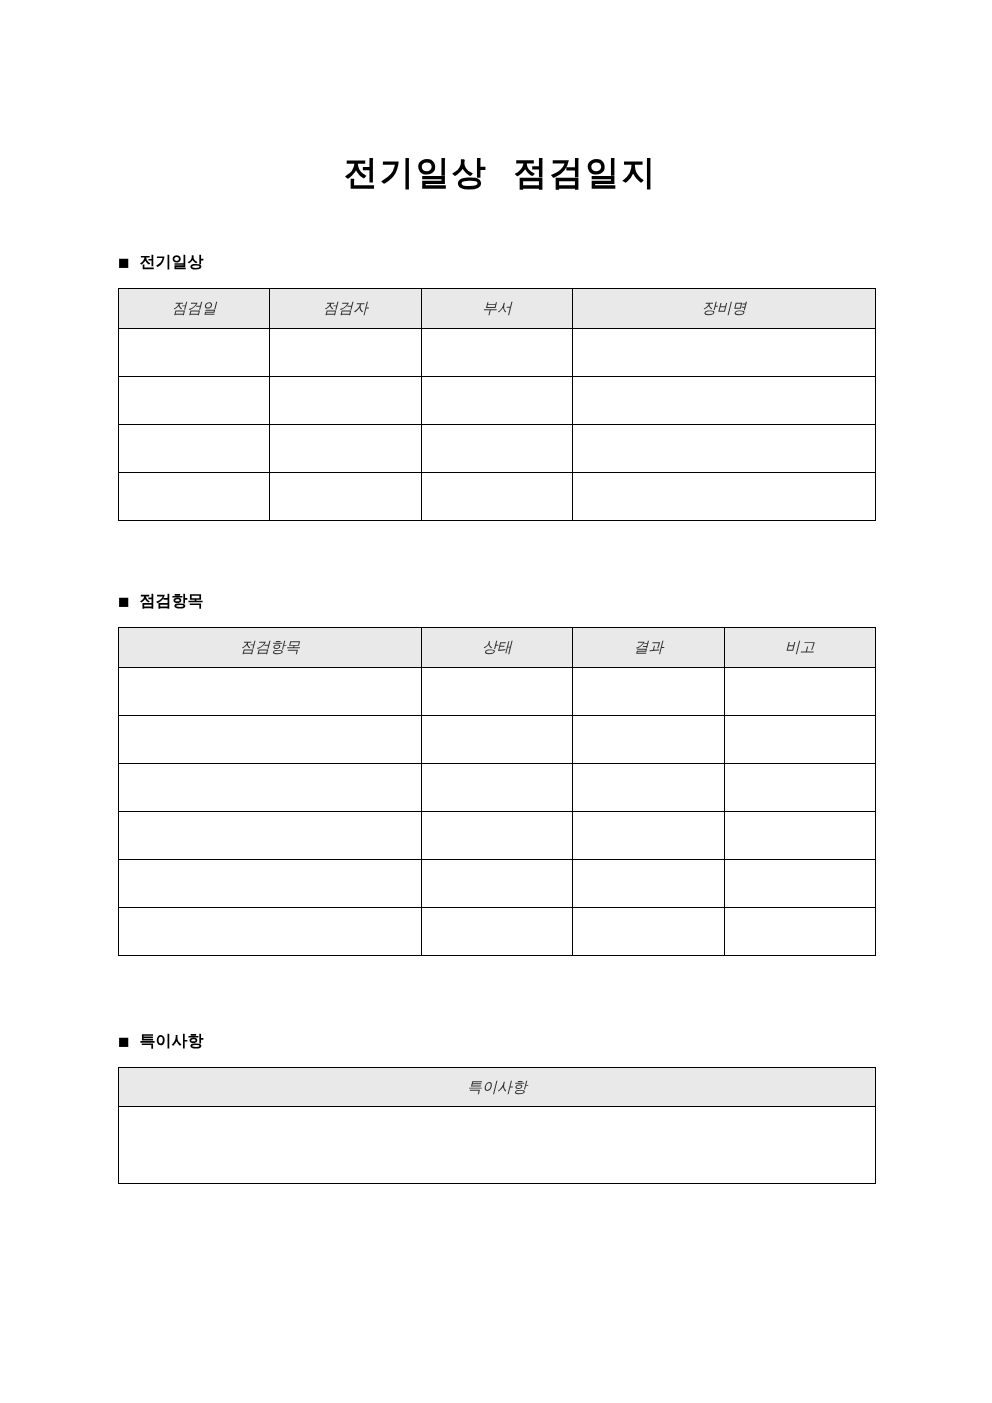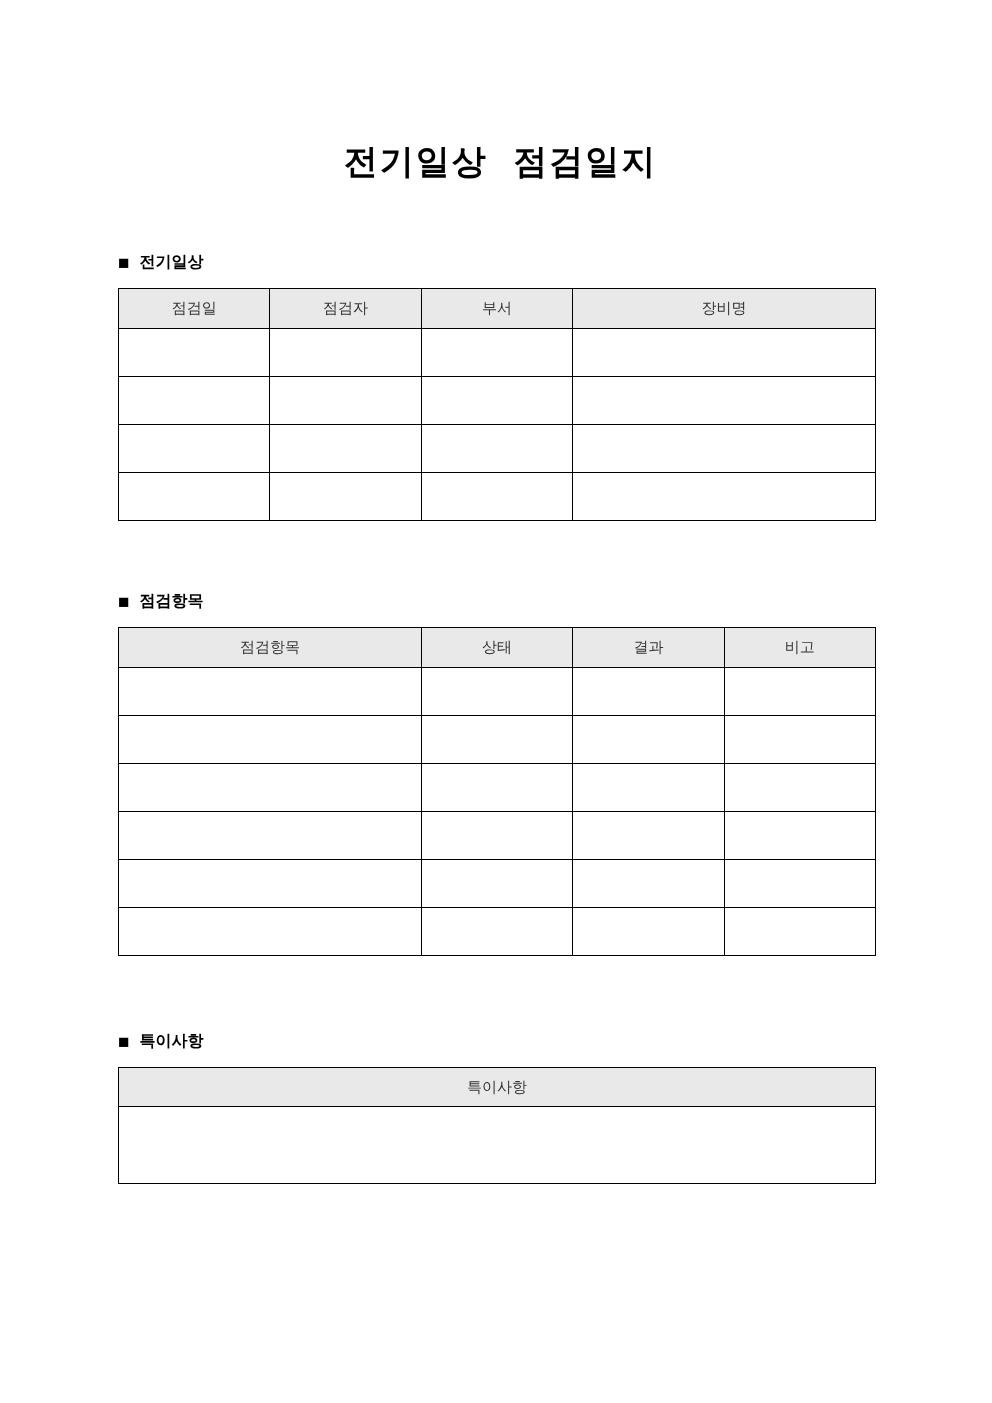--- a/index.html
+++ b/index.html
@@ -10,21 +10,21 @@
     color:#000000;
   }
   .page {
     position:relative;
     width:992px; height:1403px;
     background:#ffffff;
     overflow:hidden;
   }
   .doc-title {
     position:absolute;
-    top:139px; left:0;
+    top:150px; left:0;
     width:100%;
     text-align:center;
     font-size:34px;
     font-weight:bold;
     letter-spacing:2px;
     word-spacing:14px;
     color:#000000;
     padding-left:9px;
   }
   .section { position:absolute; left:118px; width:758px; }
@@ -48,20 +48,21 @@
   table {
     width:758px;
     border-collapse:collapse;
     table-layout:fixed;
   }
   th, td {
     border:1px solid #000000;
     text-align:center;
     vertical-align:middle;
     padding:0 6px;
+    font-style:italic;
   }
   th {
     background:#e9e9e9;
     font-weight:normal;
     font-size:15px;
     color:#333333;
     height:40px;
   }
   td { height:48px; font-size:15px; }
   .sec-notes th { height:39px; }

